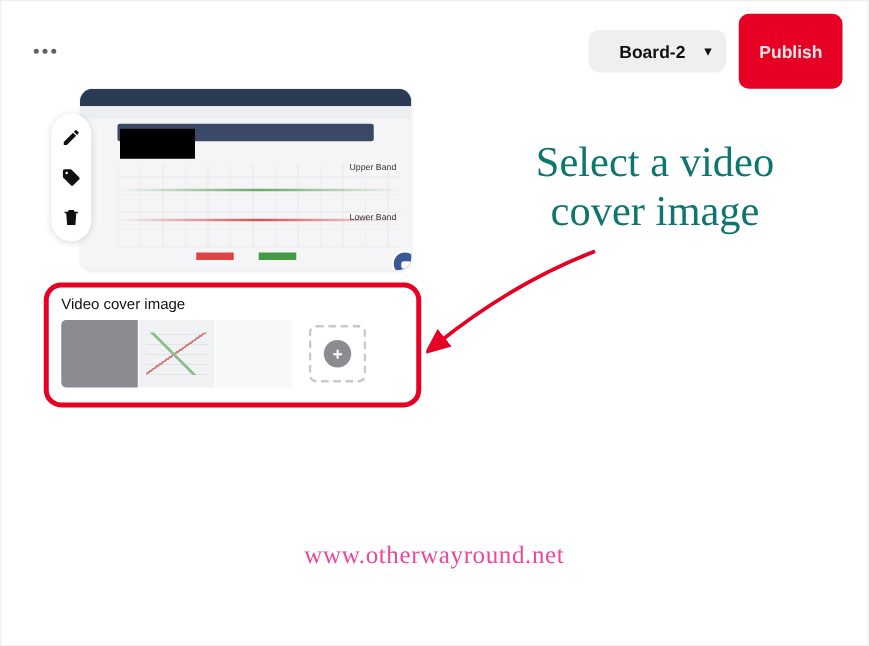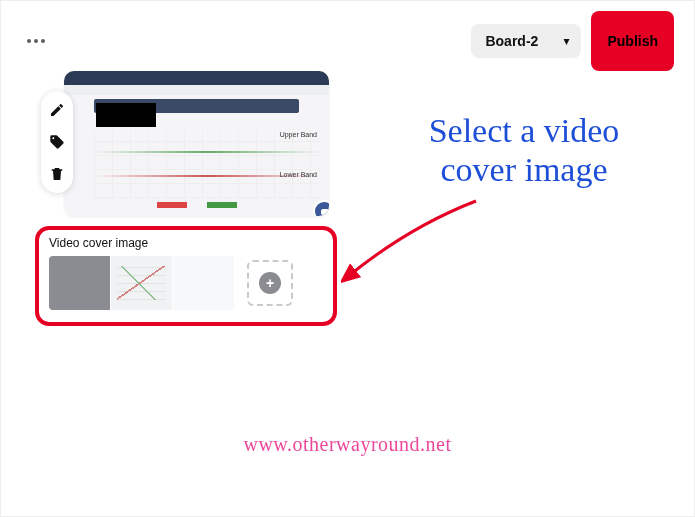--- a/index.html
+++ b/index.html
@@ -38,21 +38,21 @@
   }
   .top-right {
     display: flex;
     gap: 10px;
     align-items: center;
   }
   .board-select {
     background: #efefef;
     border: none;
     border-radius: 8px;
-    padding: 9px 14px;
+    padding: 9px 24px;
     font-size: 14px;
     font-weight: 600;
     color: #111;
     cursor: pointer;
     appearance: none;
     width: 110px;
     position: relative;
   }
   .select-wrap { position: relative; }
   .select-wrap::after {
@@ -60,21 +60,21 @@
     position: absolute;
     right: 12px;
     top: 50%;
     transform: translateY(-50%);
     pointer-events: none;
     font-size: 12px;
     color: #111;
   }
   .publish-btn {
     background: #e60023;
-    color: #000000;
+    color: #e5e5e5;
     border: none;
     border-radius: 8px;
     padding: 22px 16px;
     font-size: 14px;
     font-weight: 700;
     cursor: pointer;
   }
   .editor-area {
     position: absolute;
     left: 45px;
@@ -246,21 +246,21 @@
     border-radius: 50%;
     display:flex; align-items:center; justify-content:center;
     color:#fff; font-size:14px; font-weight:700;
   }
 
   .annotation {
     position: absolute;
     right: 60px;
     top: 110px;
     width: 220px;
-    color: #1d4ed8;
+    color: #0f766e;
     font-family: "Comic Sans MS", "Marker Felt", cursive;
     font-size: 34px;
     line-height: 1.15;
     text-align: center;
     font-weight: 500;
   }
   .arrow {
     position: absolute;
     left: 340px;
     top: 195px;

